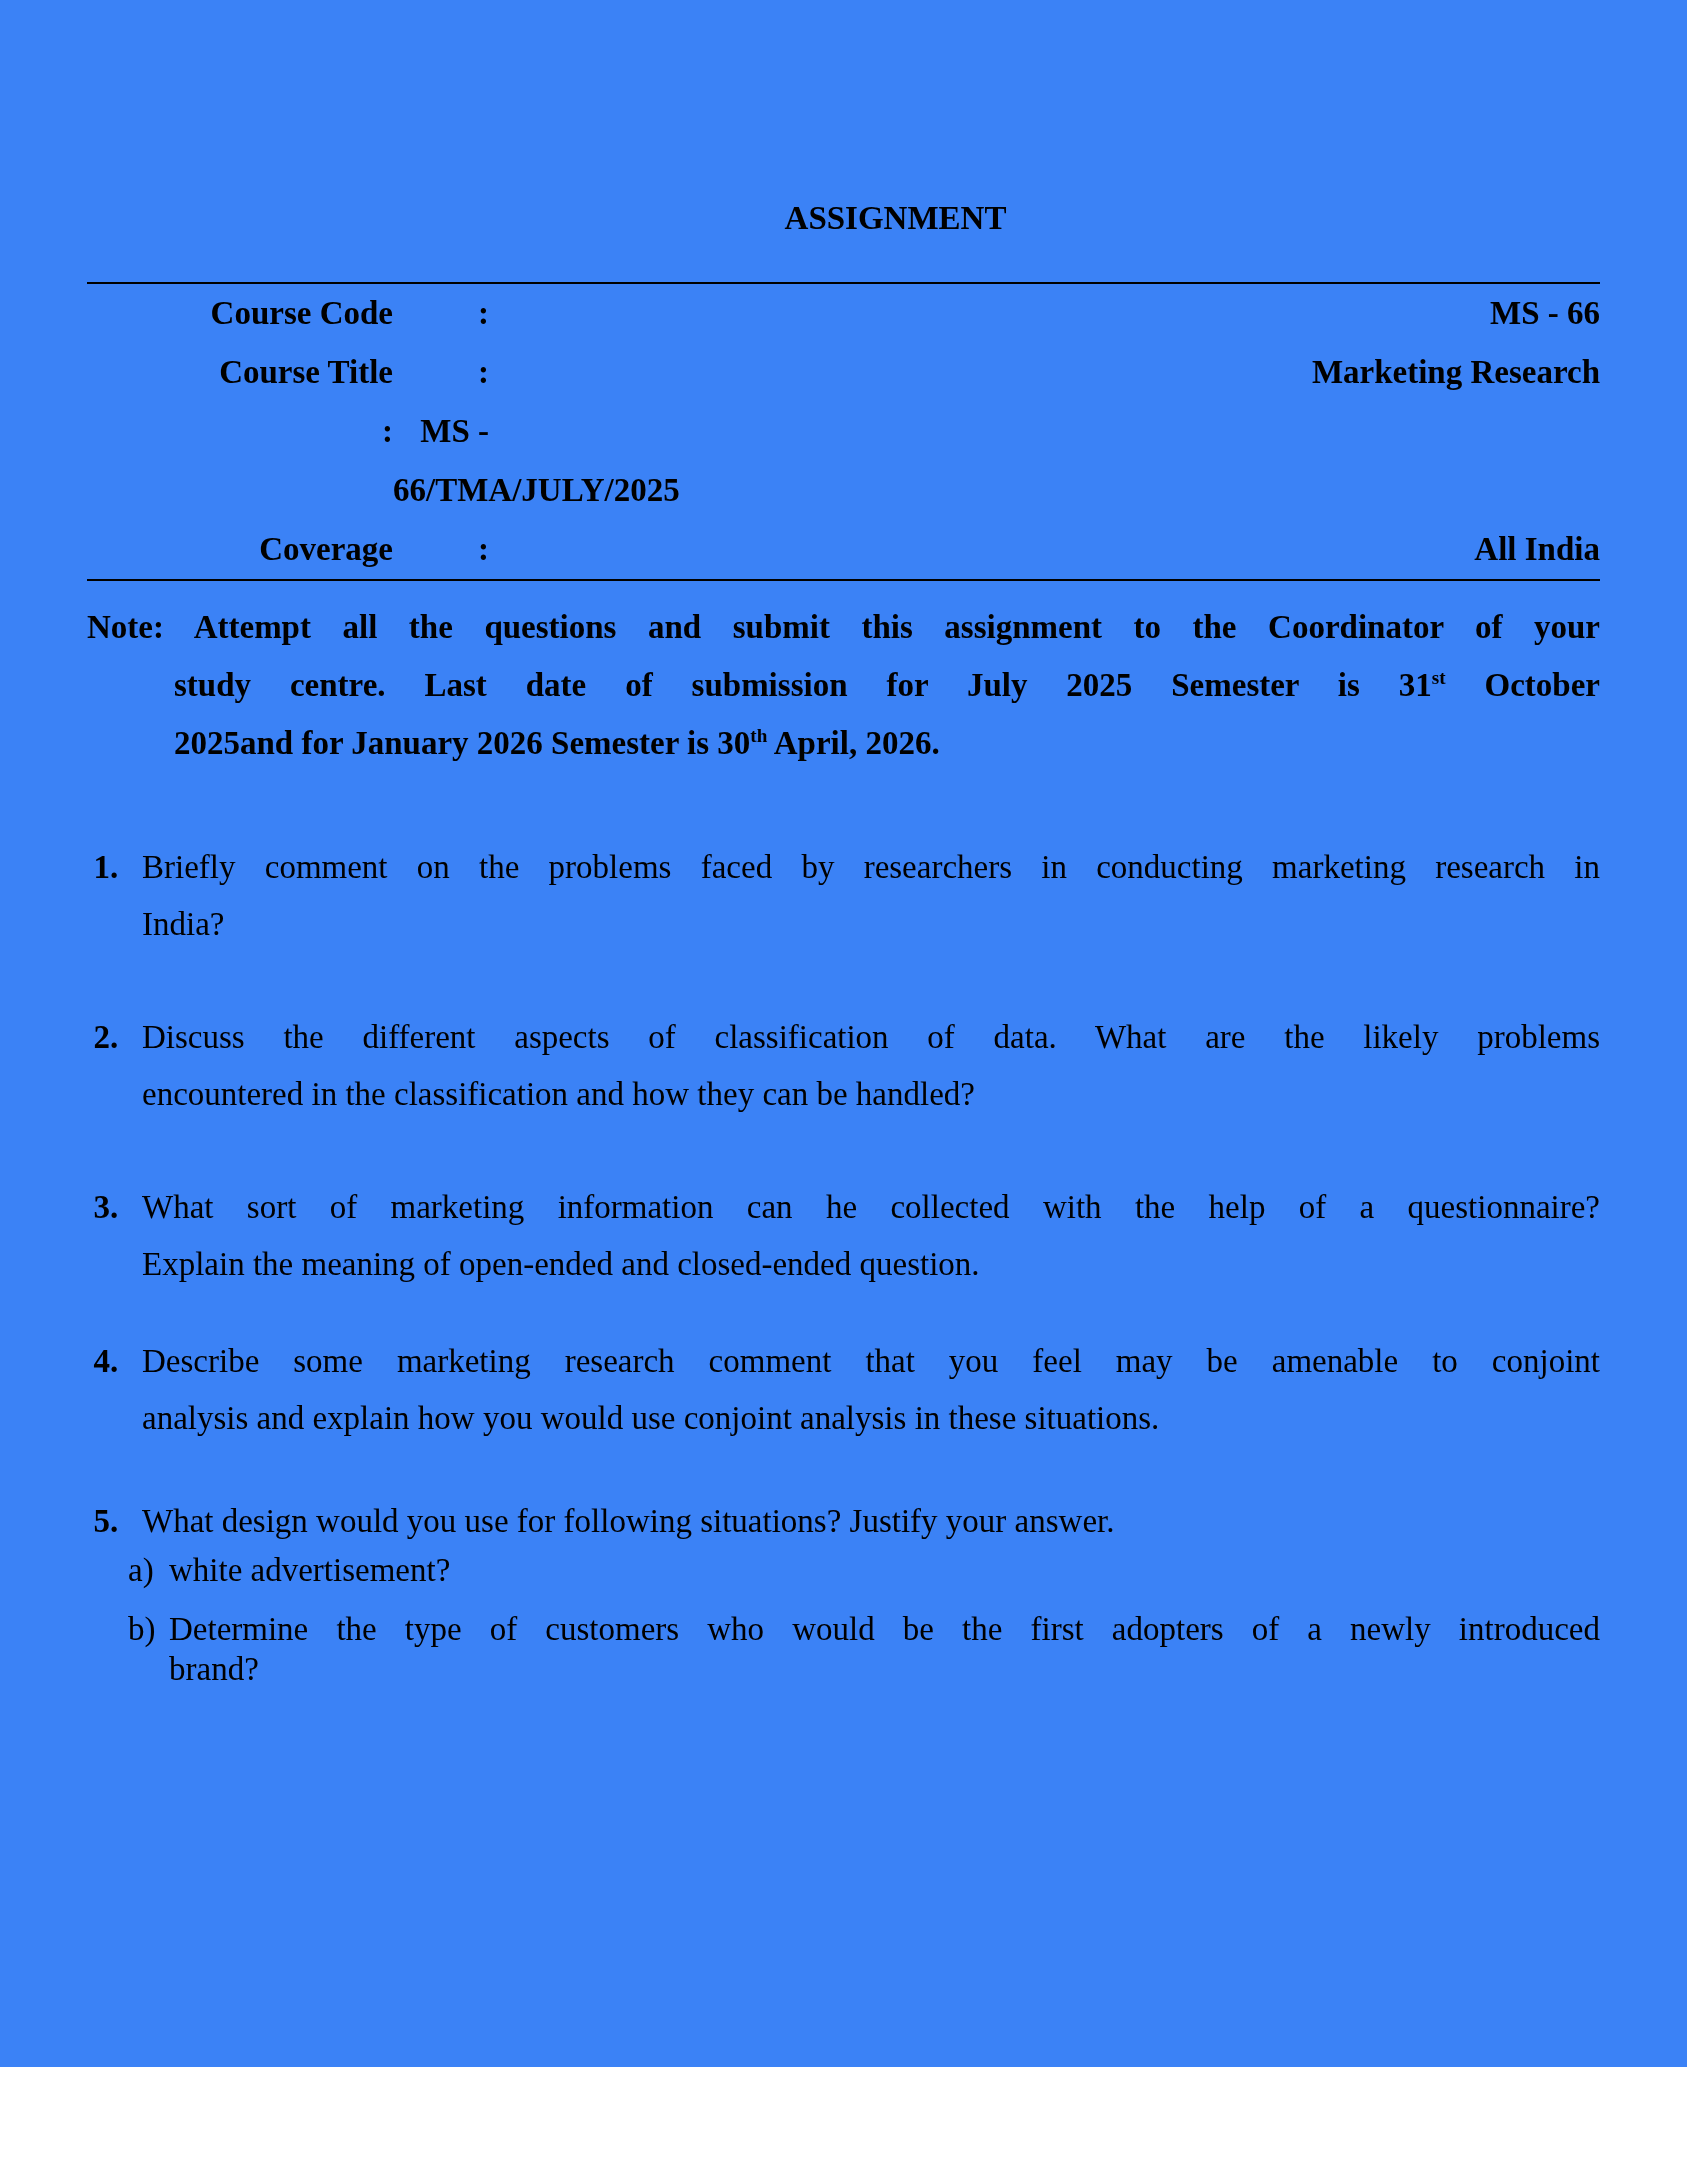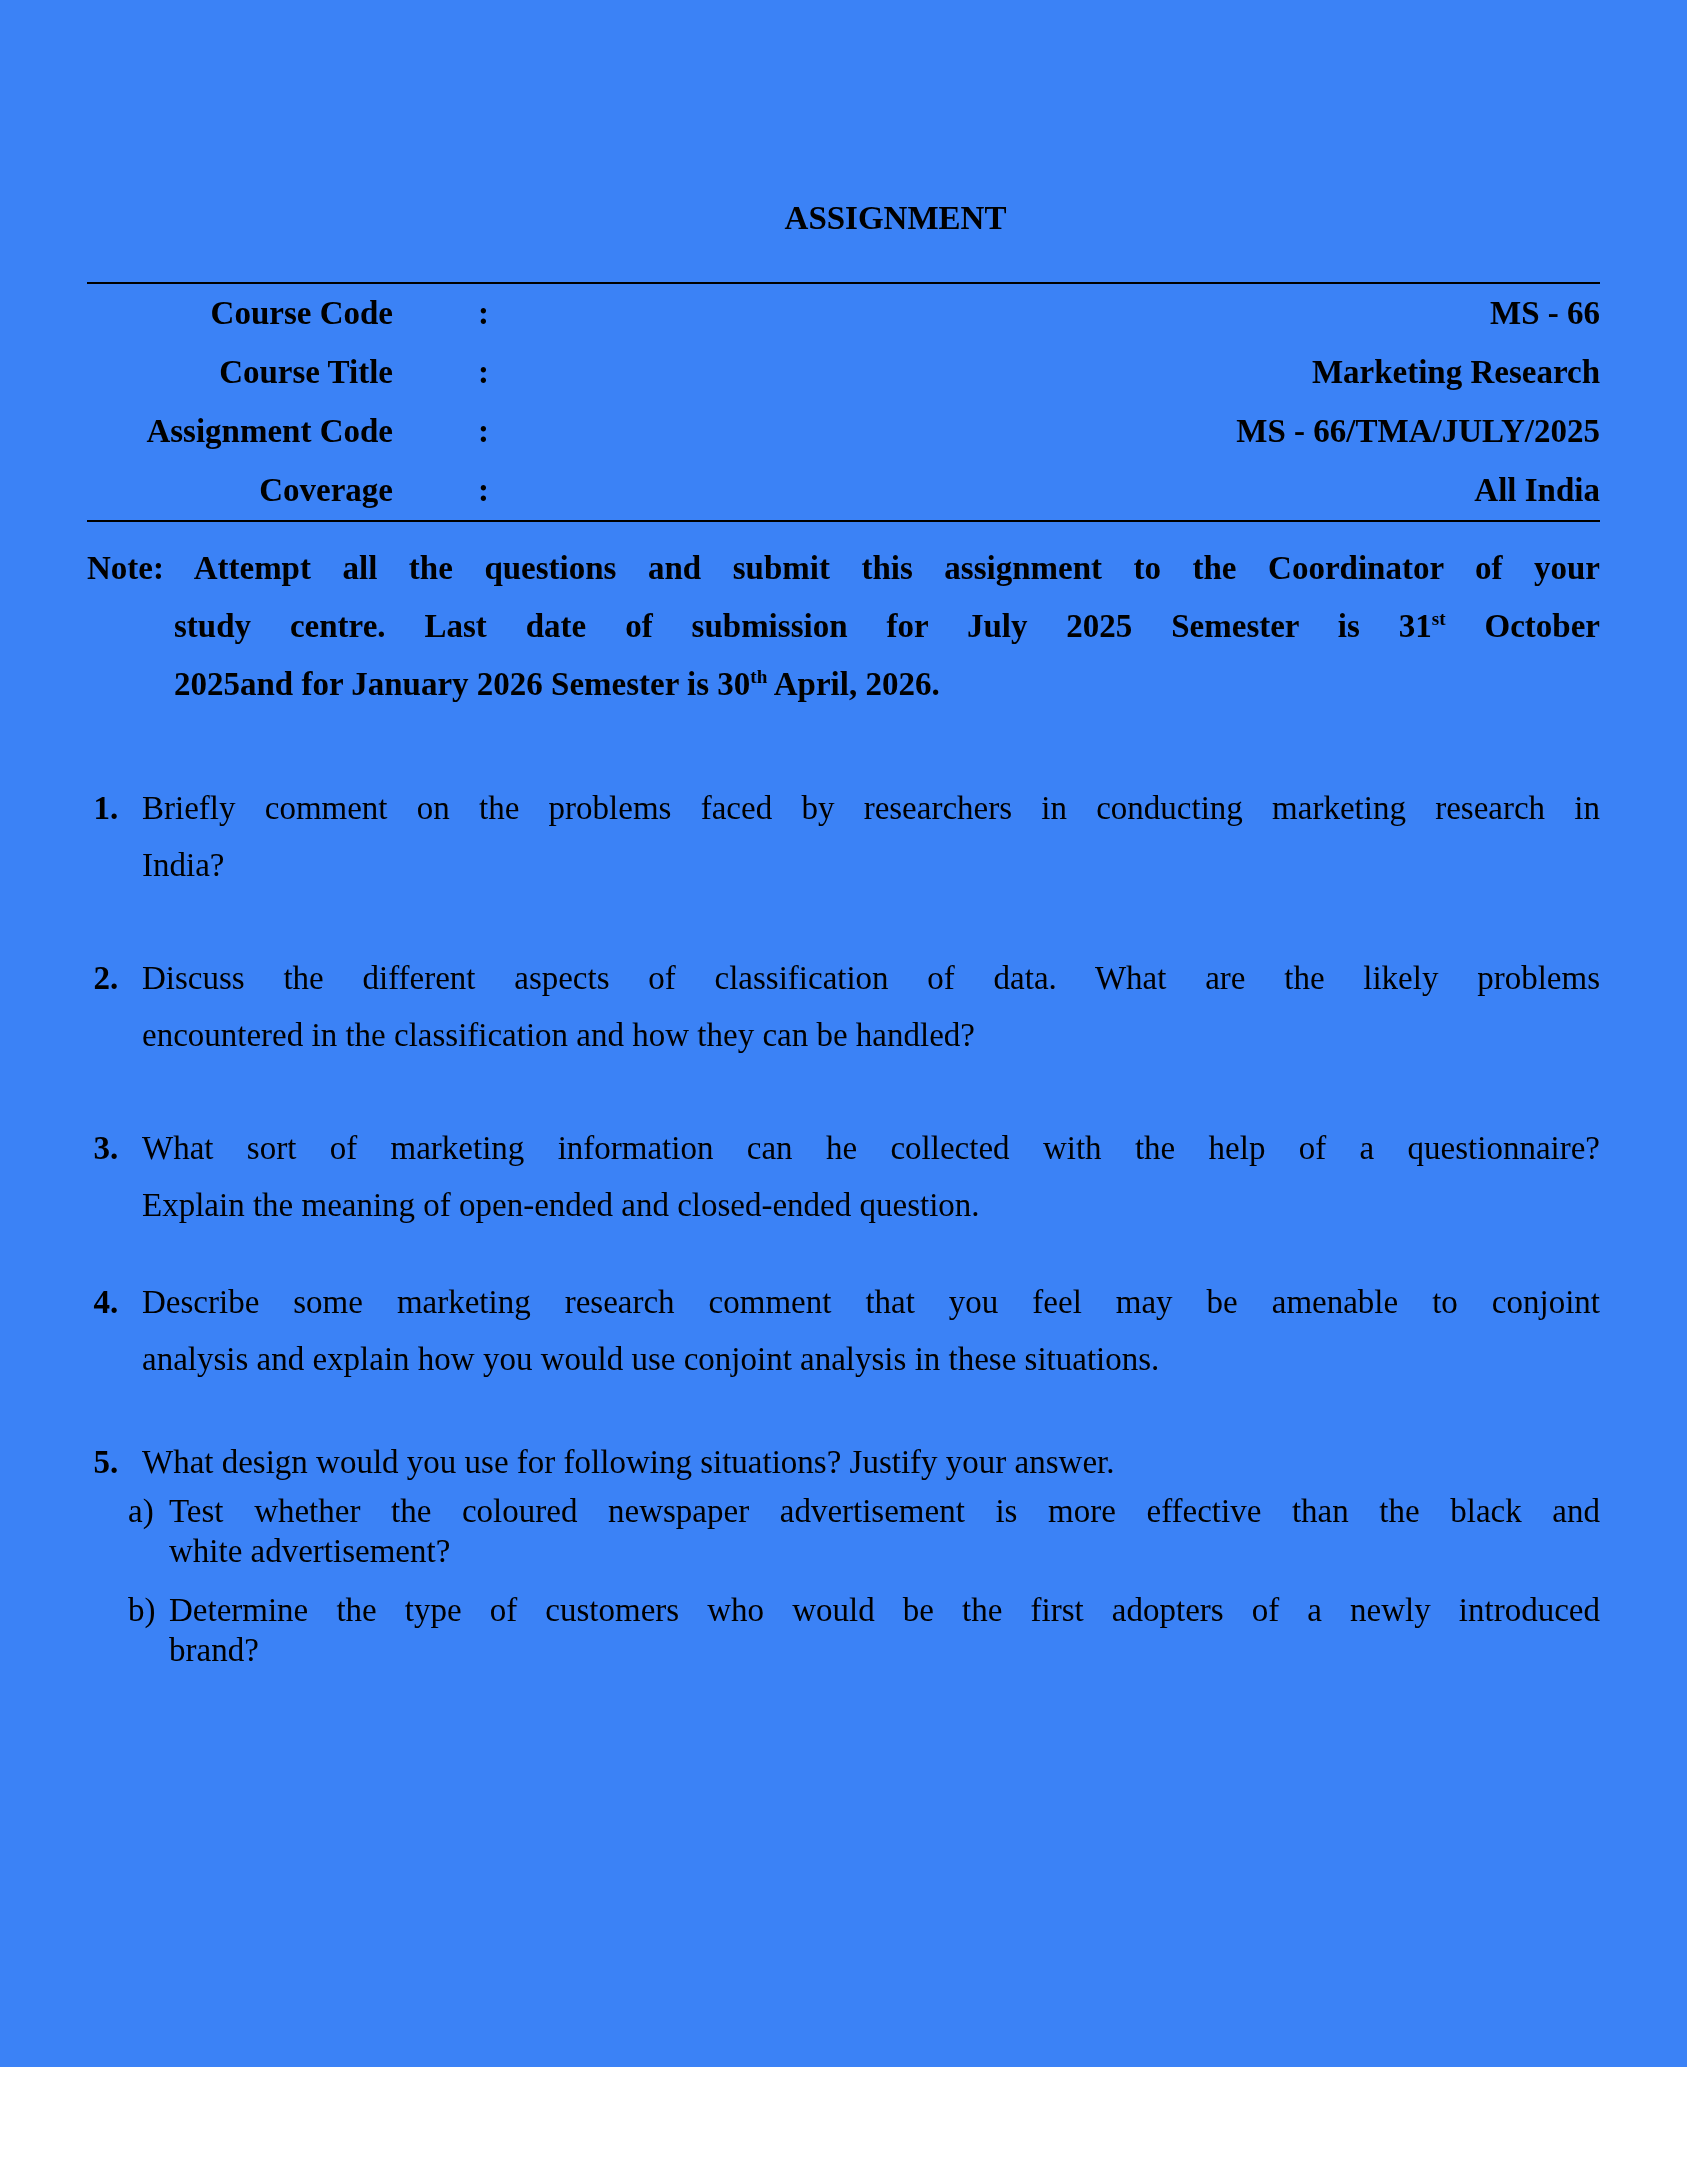--- a/index.html
+++ b/index.html
@@ -88,21 +88,20 @@
       <div class="row-label">Course Code</div>
       <div class="row-colon">:</div>
       <div class="row-value">MS - 66</div>
     </div>
     <div class="course-row">
       <div class="row-label">Course Title</div>
       <div class="row-colon">:</div>
       <div class="row-value">Marketing Research</div>
     </div>
     <div class="course-row">
-      <div class="row-label">Assignment Code</div>
       <div class="row-colon">:</div>
       <div class="row-value">MS - 66/TMA/JULY/2025</div>
     </div>
     <div class="course-row">
       <div class="row-label">Coverage</div>
       <div class="row-colon">:</div>
       <div class="row-value">All India</div>
     </div>
   </div>
 
@@ -153,21 +152,20 @@
   <div class="question q-gap-5">
     <div class="q-num">5.</div>
     <div class="q-text">
       <div class="q-line">What design would you use for following situations? Justify your answer.</div>
     </div>
   </div>
 
   <div class="subitem sub-a">
     <div class="sub-marker">a)</div>
     <div class="sub-text">
-      <div class="q-line jline">Test whether the coloured newspaper advertisement is more effective than the black and</div>
       <div class="q-line">white advertisement?</div>
     </div>
   </div>
 
   <div class="subitem sub-b">
     <div class="sub-marker">b)</div>
     <div class="sub-text">
       <div class="q-line jline">Determine the type of customers who would be the first adopters of a newly introduced</div>
       <div class="q-line">brand?</div>
     </div>

